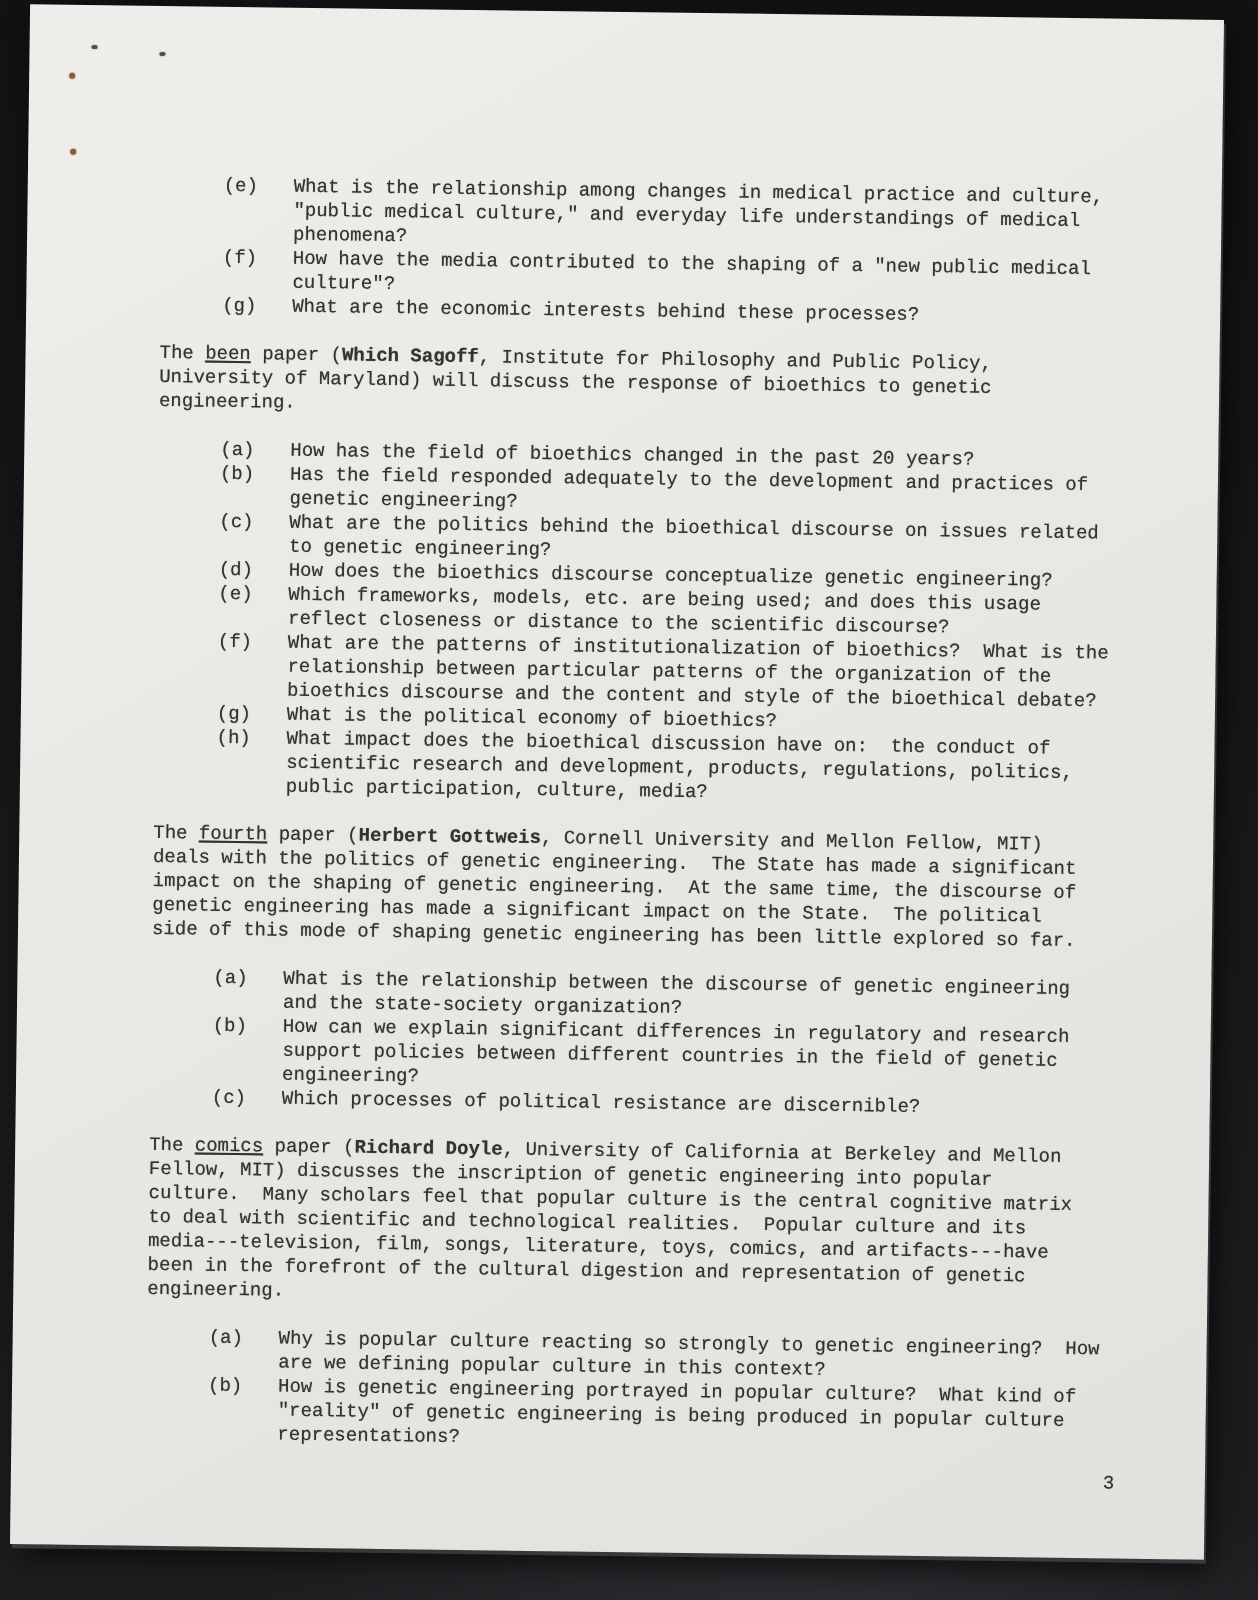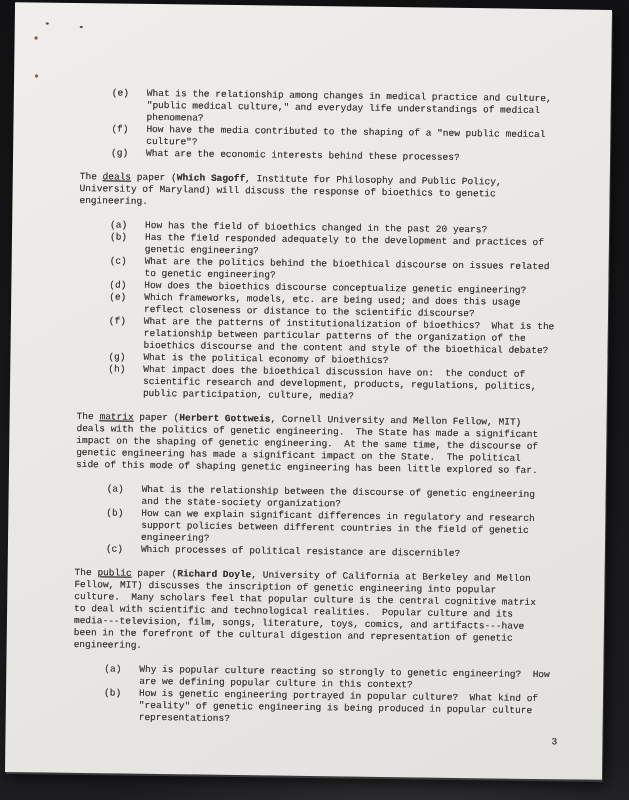--- a/index.html
+++ b/index.html
@@ -53,37 +53,37 @@
 
 <div class="stage">
   <div class="paper">
     <span class="speck dark" style="left:31px;top:20px;"></span>
     <span class="speck dark" style="left:65px;top:23px;"></span>
     <span class="speck rust" style="left:20px;top:34px;"></span>
     <span class="speck rust" style="left:21px;top:72px;"></span>
     <div class="content"><div class="qlist"><div class="qitem"><span class="marker">(e)</span><span class="qtext">What is the relationship among changes in medical practice and culture,
 "public medical culture," and everyday life understandings of medical
 phenomena?</span></div><div class="qitem"><span class="marker">(f)</span><span class="qtext">How have the media contributed to the shaping of a "new public medical
-culture"?</span></div><div class="qitem"><span class="marker">(g)</span><span class="qtext">What are the economic interests behind these processes?</span></div></div><div class="para"><span>The </span><span class="u">deals</span><span> paper (</span><span class="b">Which Sagoff</span><span>, Institute for Philosophy and Public Policy,
+culture"?</span></div><div class="qitem"><span class="marker">(g)</span><span class="qtext">What are the economic interests behind these processes?</span></div></div><div class="para"><span>The </span><span class="u">been</span><span> paper (</span><span class="b">Which Sagoff</span><span>, Institute for Philosophy and Public Policy,
 University of Maryland) will discuss the response of bioethics to genetic
 engineering.</span></div><div class="qlist"><div class="qitem"><span class="marker">(a)</span><span class="qtext">How has the field of bioethics changed in the past 20 years?</span></div><div class="qitem"><span class="marker">(b)</span><span class="qtext">Has the field responded adequately to the development and practices of
 genetic engineering?</span></div><div class="qitem"><span class="marker">(c)</span><span class="qtext">What are the politics behind the bioethical discourse on issues related
 to genetic engineering?</span></div><div class="qitem"><span class="marker">(d)</span><span class="qtext">How does the bioethics discourse conceptualize genetic engineering?</span></div><div class="qitem"><span class="marker">(e)</span><span class="qtext">Which frameworks, models, etc. are being used; and does this usage
 reflect closeness or distance to the scientific discourse?</span></div><div class="qitem"><span class="marker">(f)</span><span class="qtext">What are the patterns of institutionalization of bioethics?  What is the
 relationship between particular patterns of the organization of the
 bioethics discourse and the content and style of the bioethical debate?</span></div><div class="qitem"><span class="marker">(g)</span><span class="qtext">What is the political economy of bioethics?</span></div><div class="qitem"><span class="marker">(h)</span><span class="qtext">What impact does the bioethical discussion have on:  the conduct of
 scientific research and development, products, regulations, politics,
-public participation, culture, media?</span></div></div><div class="para"><span>The </span><span class="u">matrix</span><span> paper (</span><span class="b">Herbert Gottweis</span><span>, Cornell University and Mellon Fellow, MIT)
+public participation, culture, media?</span></div></div><div class="para"><span>The </span><span class="u">fourth</span><span> paper (</span><span class="b">Herbert Gottweis</span><span>, Cornell University and Mellon Fellow, MIT)
 deals with the politics of genetic engineering.  The State has made a significant
 impact on the shaping of genetic engineering.  At the same time, the discourse of
 genetic engineering has made a significant impact on the State.  The political
 side of this mode of shaping genetic engineering has been little explored so far.</span></div><div class="qlist"><div class="qitem"><span class="marker">(a)</span><span class="qtext">What is the relationship between the discourse of genetic engineering
 and the state-society organization?</span></div><div class="qitem"><span class="marker">(b)</span><span class="qtext">How can we explain significant differences in regulatory and research
 support policies between different countries in the field of genetic
-engineering?</span></div><div class="qitem"><span class="marker">(c)</span><span class="qtext">Which processes of political resistance are discernible?</span></div></div><div class="para"><span>The </span><span class="u">public</span><span> paper (</span><span class="b">Richard Doyle</span><span>, University of California at Berkeley and Mellon
+engineering?</span></div><div class="qitem"><span class="marker">(c)</span><span class="qtext">Which processes of political resistance are discernible?</span></div></div><div class="para"><span>The </span><span class="u">comics</span><span> paper (</span><span class="b">Richard Doyle</span><span>, University of California at Berkeley and Mellon
 Fellow, MIT) discusses the inscription of genetic engineering into popular
 culture.  Many scholars feel that popular culture is the central cognitive matrix
 to deal with scientific and technological realities.  Popular culture and its
 media---television, film, songs, literature, toys, comics, and artifacts---have
 been in the forefront of the cultural digestion and representation of genetic
 engineering.</span></div><div class="qlist"><div class="qitem"><span class="marker">(a)</span><span class="qtext">Why is popular culture reacting so strongly to genetic engineering?  How
 are we defining popular culture in this context?</span></div><div class="qitem"><span class="marker">(b)</span><span class="qtext">How is genetic engineering portrayed in popular culture?  What kind of
 "reality" of genetic engineering is being produced in popular culture
 representations?</span></div></div></div>
     <div class="pagenum">3</div>

